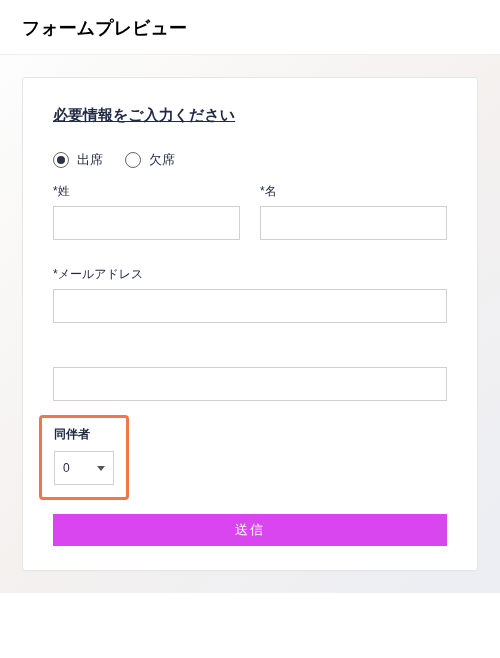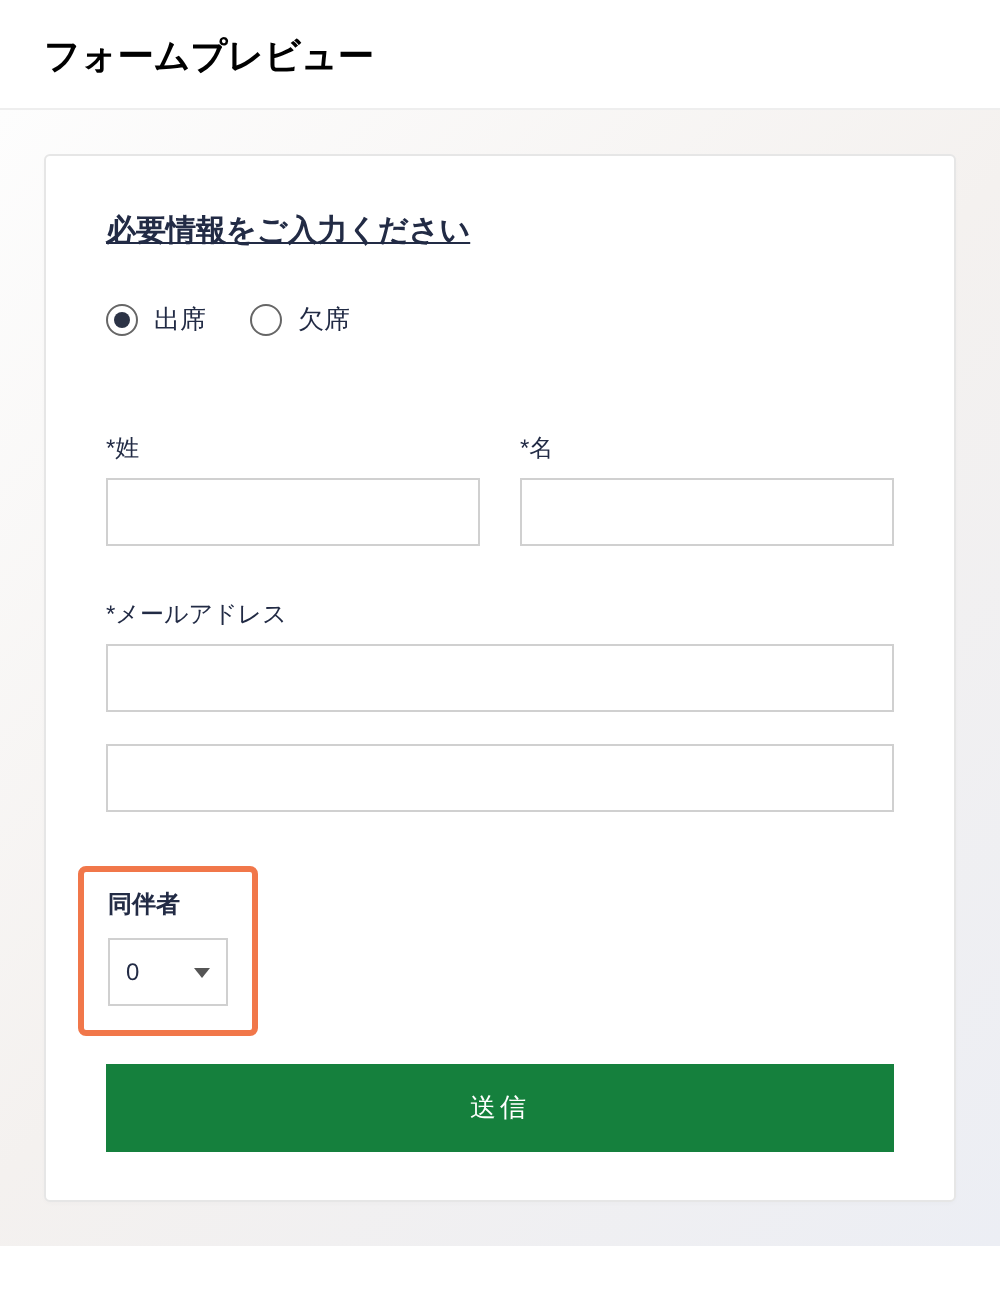--- a/index.html
+++ b/index.html
@@ -1,34 +1,34 @@
 <!DOCTYPE html>
 <html><head>
 <meta charset="utf-8">
 <style>
   html,body{margin:0;padding:0;font-family:"Hiragino Kaku Gothic ProN","Yu Gothic","Meiryo",sans-serif;color:#222b45;background:#fff;}
   .page{width:500px;height:658px;box-sizing:border-box;overflow:hidden;}
   .page-title{font-size:18px;font-weight:700;color:#000000;padding:16px 22px 14px;border-bottom:1px solid #eee;}
   .bg{background:linear-gradient(135deg,#fdfdfd 0%,#f4f1ef 50%,#eceef4 100%);padding:22px;box-sizing:border-box;}
   .card{background:#fff;border:1px solid #e6e6e6;border-radius:3px;padding:28px 30px 24px;box-shadow:0 1px 2px rgba(0,0,0,0.02);}
   .card-title{font-size:15px;font-weight:600;margin-bottom:26px;text-decoration:underline;}
-  .radios{display:flex;gap:22px;margin-bottom:47px;}
+  .radios{display:flex;gap:22px;margin-bottom:14px;}
   .radio-item{display:flex;align-items:center;gap:8px;font-size:13px;}
   .radio{width:16px;height:16px;border:1px solid #666;border-radius:50%;display:inline-flex;align-items:center;justify-content:center;box-sizing:border-box;}
   .radio.checked::after{content:"";width:8px;height:8px;background:#2c3346;border-radius:50%;display:block;}
   .row{display:flex;gap:20px;margin-bottom:26px;}
   .field{flex:1;}
   .label{font-size:12px;margin-bottom:6px;}
   .input{width:100%;height:34px;border:1px solid #d0d0d0;background:#fff;box-sizing:border-box;padding:0 8px;font-size:13px;}
   .full{width:100%;}
-  .highlight-box{border:3px solid #f1774a;border-radius:4px;display:inline-block;padding:8px 12px 12px;margin-left:-14px;margin-top:13px;margin-bottom:14px;}
+  .highlight-box{border:3px solid #f1774a;border-radius:4px;display:inline-block;padding:8px 12px 12px;margin-left:-14px;margin-top:0;margin-bottom:14px;}
   .highlight-box .label{font-size:12px;font-weight:600;margin-bottom:8px;}
   .select{width:60px;height:34px;border:1px solid #d0d0d0;background:#fff;display:flex;align-items:center;justify-content:space-between;padding:0 8px;box-sizing:border-box;font-size:12px;}
   .chev{width:0;height:0;border-left:4px solid transparent;border-right:4px solid transparent;border-top:5px solid #555;}
-  .submit{width:100%;height:44px;background:#15803d;color:#fff;font-size:13px;letter-spacing:2px;display:flex;align-items:center;justify-content:center;border:none;}
+  .submit{width:100%;height:32px;background:#d946ef;color:#fff;font-size:13px;letter-spacing:2px;display:flex;align-items:center;justify-content:center;border:none;}
 </style>
 </head>
 <body>
 <div class="page">
 
   <div class="page-title">フォームプレビュー</div>
 
   <div class="bg">
     <div class="card">
 
@@ -49,21 +49,21 @@
         <div class="field">
           <div class="label">*姓</div>
           <input class="input" type="text" style="">
         </div>
         <div class="field">
           <div class="label">*名</div>
           <input class="input" type="text" style="">
         </div>
       </div>
 
-      <div class="field full" style="margin-bottom:16px;">
+      <div class="field full" style="margin-bottom:44px;">
         <div class="label">*メールアドレス</div>
         <input class="input full" type="text" style="">
       </div>
 
       <div class="field full" style="margin-bottom:14px;">
         <input class="input full" type="text" style="">
       </div>
 
       <div class="highlight-box">
         <div class="label">同伴者</div>

